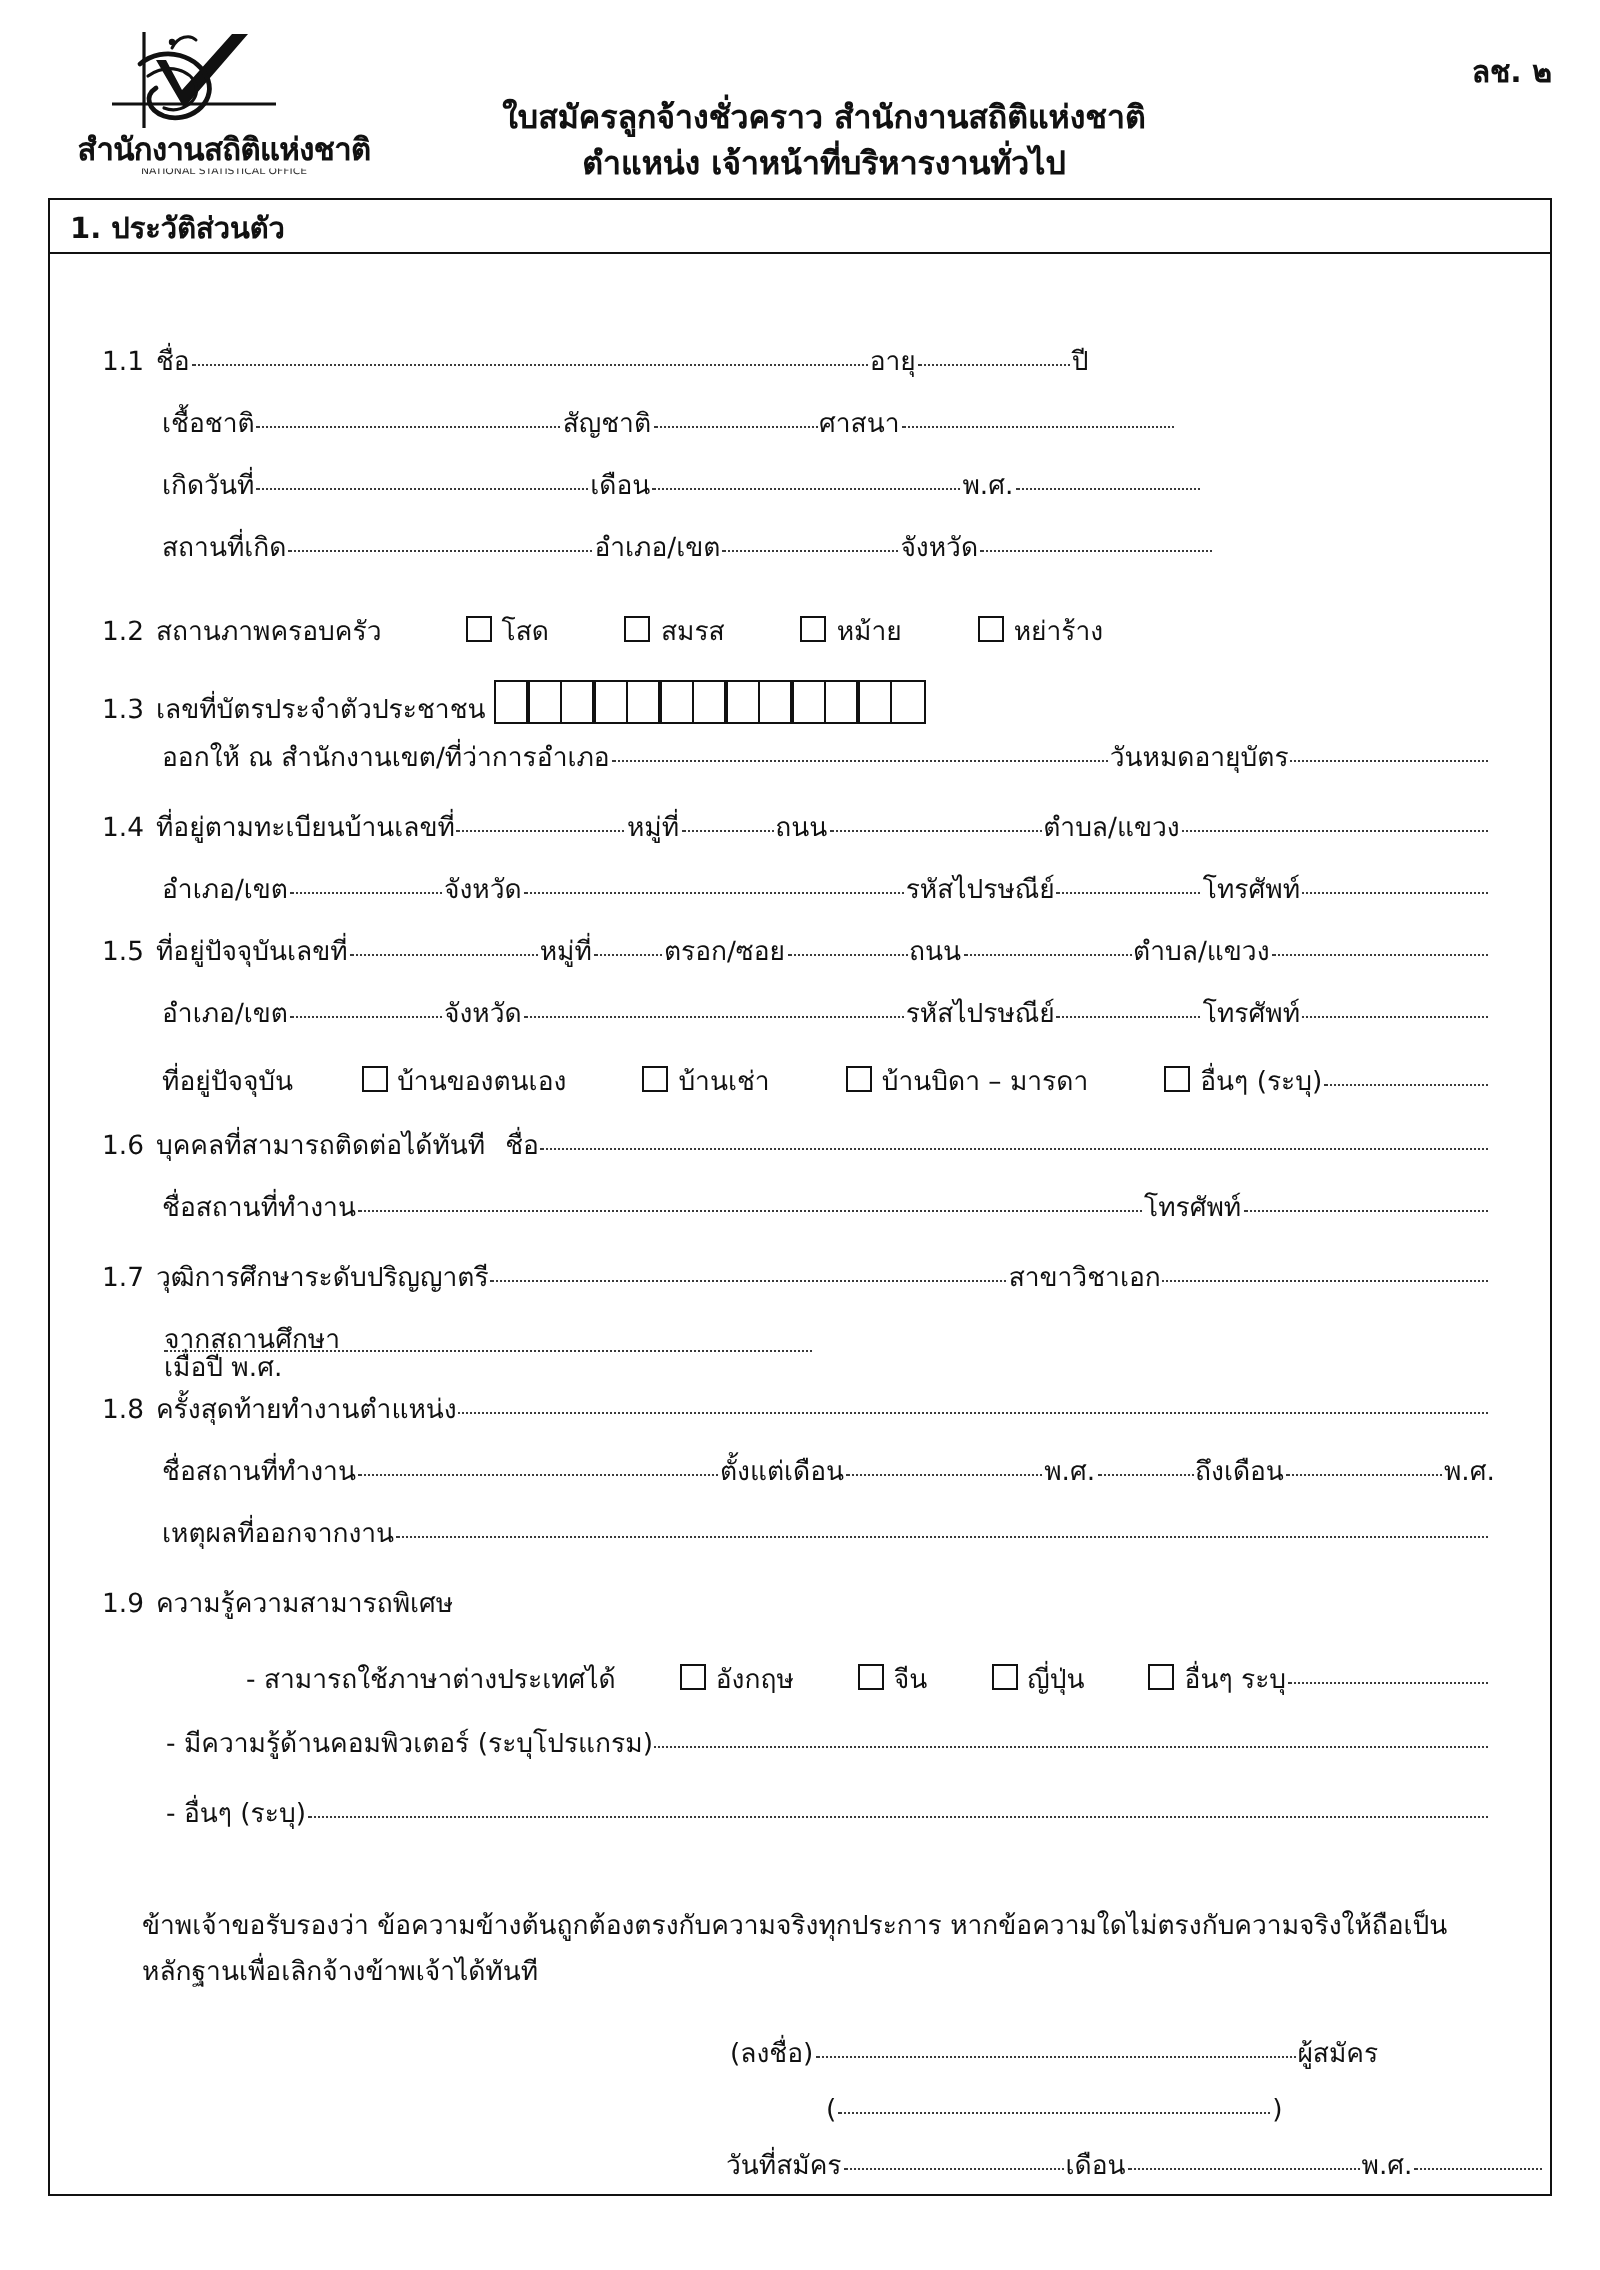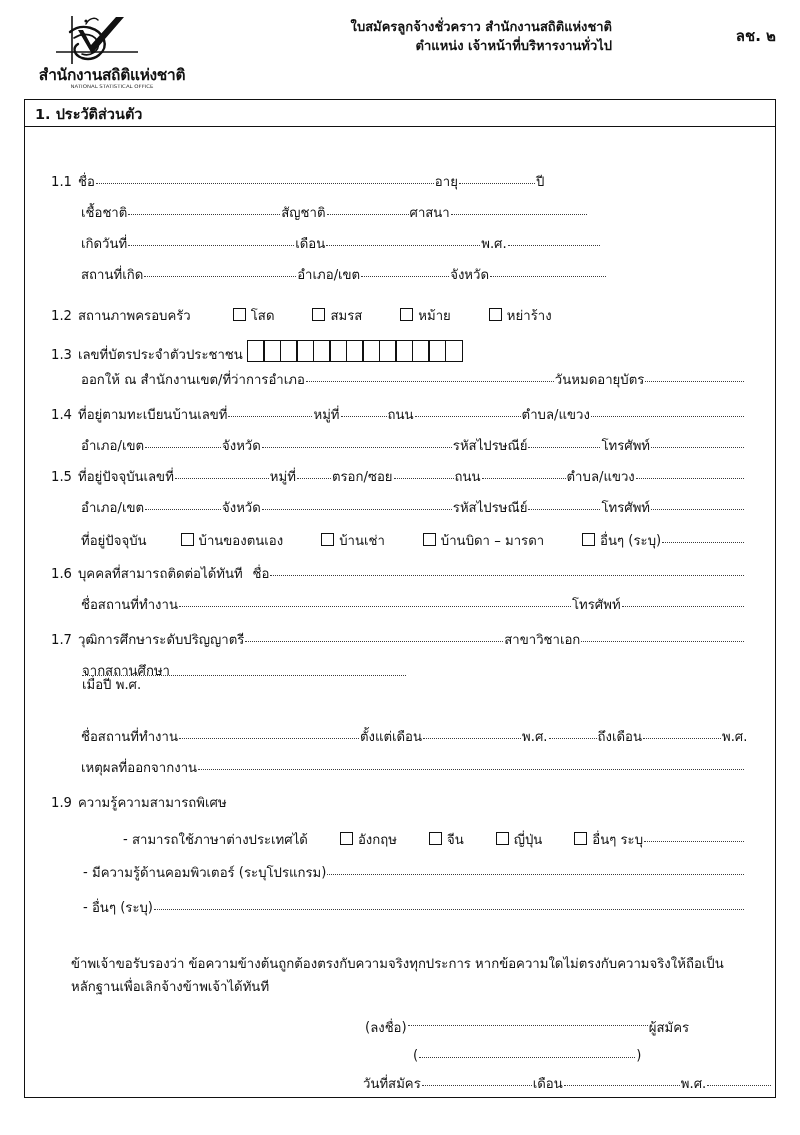--- a/index.html
+++ b/index.html
@@ -47,24 +47,24 @@
     color: #333;
     line-height: 1;
     margin-top: 1px;
     letter-spacing: 0px;
     transform: scaleY(0.92);
     white-space: nowrap;
     overflow: hidden;
   }
   .doc-title {
     position: absolute;
-    left: 212px; top: 18px;
+    left: 212px; top: 47px;
     width: 400px;
-    text-align: right;
-    font-size: 13px;
+    text-align: center;
+    font-size: 16px;
     font-weight: 700;
     line-height: 1.45;
   }
   .doc-title div { white-space: nowrap; }
   .form-code {
     position: absolute;
     right: 24px; top: 24px;
     font-size: 15px;
     font-weight: 700;
   }
@@ -387,20 +387,25 @@
         <span class="dots grow"></span>
       </div>
 
       <div class="row" style="left:56px; top:537px; width:664px;flex-direction:column;">
         <span class="lbl">จากสถานศึกษา</span>
         <span class="dots" style="width:324px;"></span>
         <span class="lbl">เมื่อปี พ.ศ.</span>
         <span class="dots grow"></span>
       </div>
 
+      <div class="row" style="left:26px; top:572px; width:694px;">
+        <span class="lbl">1.8</span>
+        <span class="lbl" style="margin-left:6px;">ครั้งสุดท้ายทำงานตำแหน่ง</span>
+        <span class="dots grow"></span>
+      </div>
 
       <div class="row" style="left:56px; top:603px; width:664px;">
         <span class="lbl">ชื่อสถานที่ทำงาน</span>
         <span class="dots" style="width:180px;"></span>
         <span class="lbl">ตั้งแต่เดือน</span>
         <span class="dots" style="width:98px;"></span>
         <span class="lbl">พ.ศ.</span>
         <span class="dots" style="width:48px;"></span>
         <span class="lbl">ถึงเดือน</span>
         <span class="dots" style="width:78px;"></span>
@@ -447,21 +452,21 @@
       <div class="row" style="left:58px; top:774px; width:662px;">
         <span class="lbl">- อื่นๆ (ระบุ)</span>
         <span class="dots grow"></span>
       </div>
 
       <div class="declaration" style="top:826px;">
         <div>ข้าพเจ้าขอรับรองว่า ข้อความข้างต้นถูกต้องตรงกับความจริงทุกประการ หากข้อความใดไม่ตรงกับความจริงให้ถือเป็น</div>
         <div>หลักฐานเพื่อเลิกจ้างข้าพเจ้าได้ทันที</div>
       </div>
 
-      <div class="sign-row" style="left:340px; top:894px; width:350px;align-items:center;">
+      <div class="sign-row" style="left:340px; top:894px; width:350px;">
         <span class="lbl">(ลงชื่อ)</span>
         <span class="dots" style="width:240px;"></span>
         <span class="lbl">ผู้สมัคร</span>
       </div>
 
       <div class="sign-row" style="left:388px; top:922px; width:260px;">
         <span class="lbl">(</span>
         <span class="dots" style="width:216px;"></span>
         <span class="lbl">)</span>
       </div>

